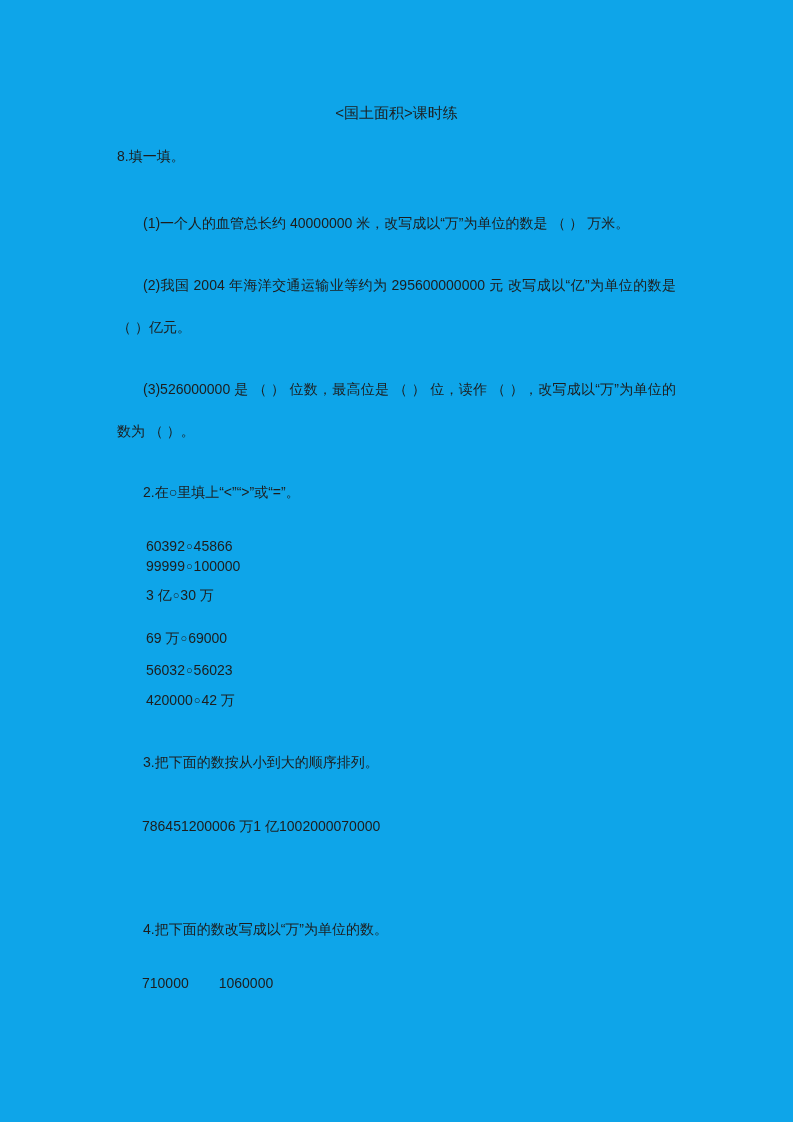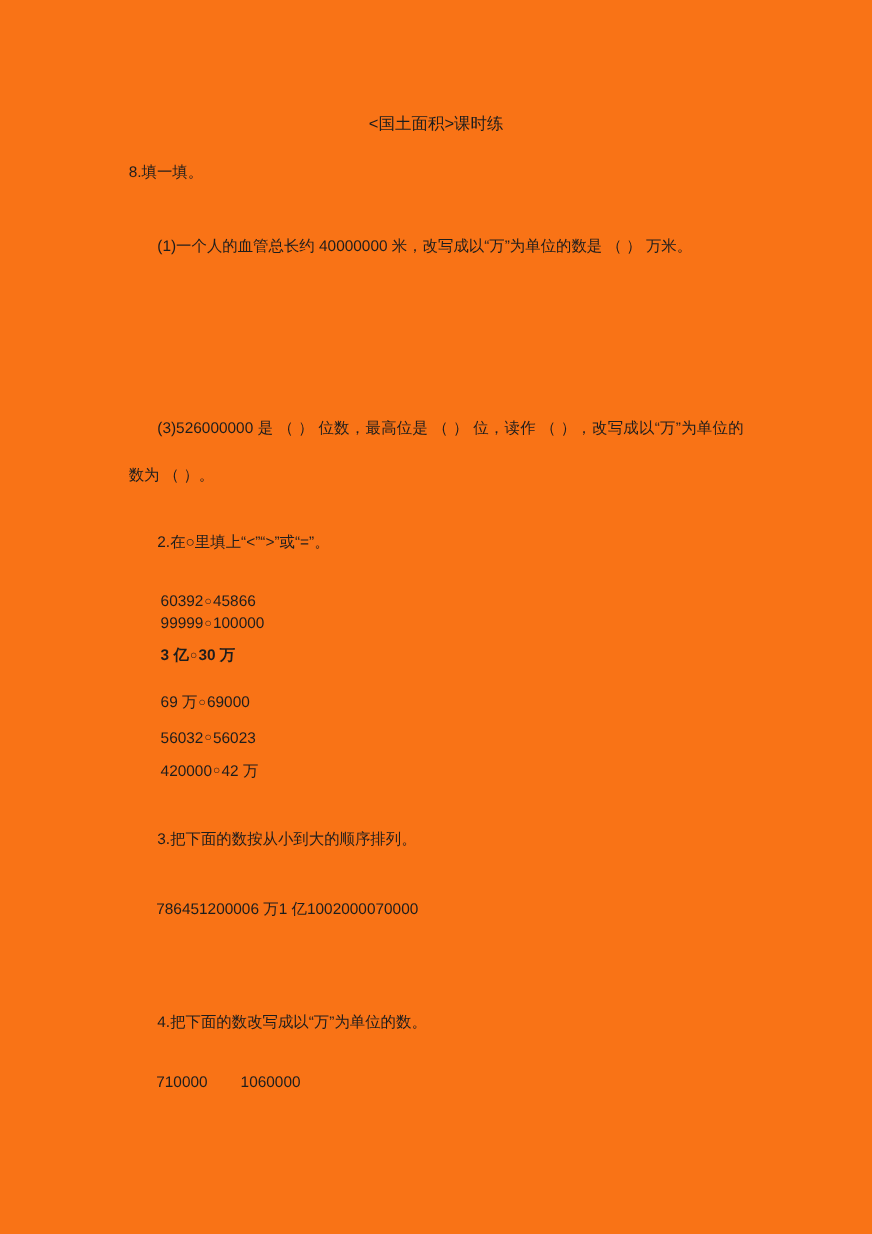--- a/index.html
+++ b/index.html
@@ -4,21 +4,21 @@
 <style>
   html, body {
     margin: 0;
     padding: 0;
     background: #ffffff;
   }
   .page {
     position: relative;
     width: 793px;
     height: 1122px;
-    background: #f97316;
+    background: #0ea5e9;
     color: #1d1d1d;
     font-family: "Liberation Sans", sans-serif;
     font-size: 14px;
     overflow: hidden;
   }
   .abs { position: absolute; }
   .title {
     top: 103px;
     left: 0;
     right: 0;
@@ -40,21 +40,21 @@
     text-indent: 26px;
   }
   .q1-header   { left: 117px; top: 146px; }
   .q1-item-1   { top: 202px; }
   .q1-item-2   { top: 264px; }
   .q1-item-3   { top: 368px; }
   .q2-header   { left: 143px; top: 482px; }
   .cmp-row     { left: 146px; }
   .cmp-1 { top: 536px; }
   .cmp-2 { top: 556px; }
-  .cmp-3 { top: 585px; font-weight: bold; }
+  .cmp-3 { top: 585px; }
   .cmp-4 { top: 628px; }
   .cmp-5 { top: 660px; }
   .cmp-6 { top: 690px; }
   .circ {
     font-size: 11px;
     display: inline-block;
     transform: translateY(-1px);
     padding: 0 1px;
   }
   .q3-header   { left: 143px; top: 752px; }
@@ -71,20 +71,21 @@
 </head>
 <body>
 
 <div class="page">
 
   <h1 class="abs title">&lt;国土面积&gt;课时练</h1>
 
   <div class="abs line q1-header">8.填一填。</div>
 
   <div class="abs para q1-item-1">(1)一个人的血管总长约 40000000 米，改写成以“万”为单位的数是 （ ） 万米。</div>
+  <div class="abs para q1-item-2">(2)我国 2004 年海洋交通运输业等约为 295600000000 元 改写成以“亿”为单位的数是（ ）亿元。</div>
   <div class="abs para q1-item-3">(3)526000000 是 （ ） 位数，最高位是 （ ） 位，读作 （ ），改写成以“万”为单位的数为 （ ）。</div>
 
   <div class="abs line q2-header">2.在○里填上“&lt;”“&gt;”或“=”。</div>
 
   <div class="abs line cmp-row cmp-1">
     <span>60392</span><span class="circ">○</span><span>45866</span>
   </div>
   <div class="abs line cmp-row cmp-2">
     <span>99999</span><span class="circ">○</span><span>100000</span>
   </div>

